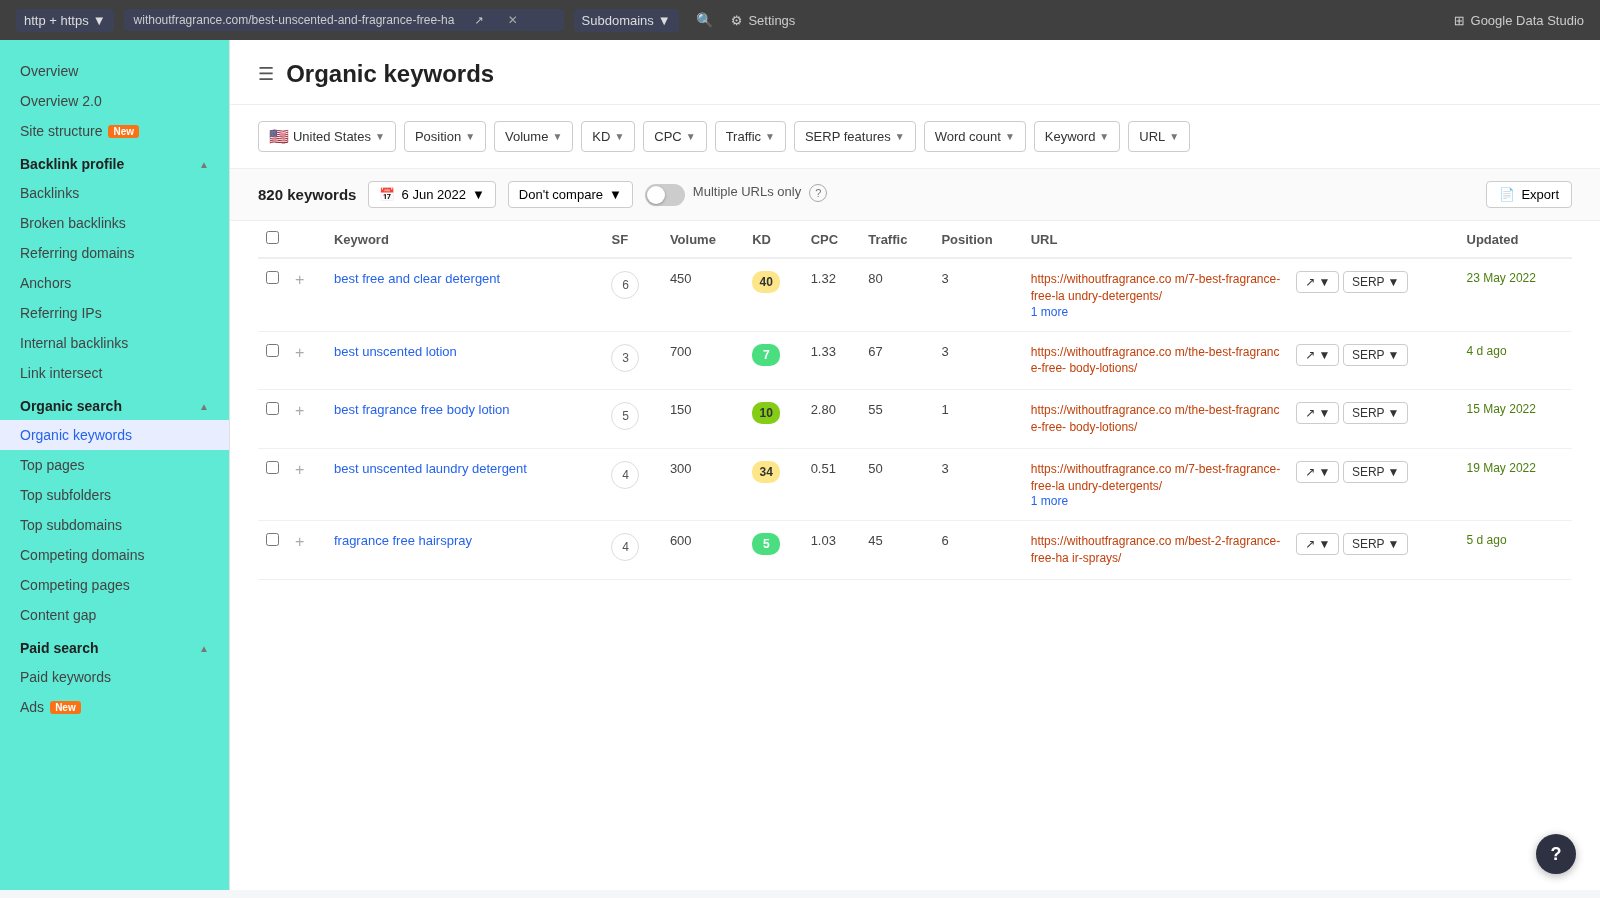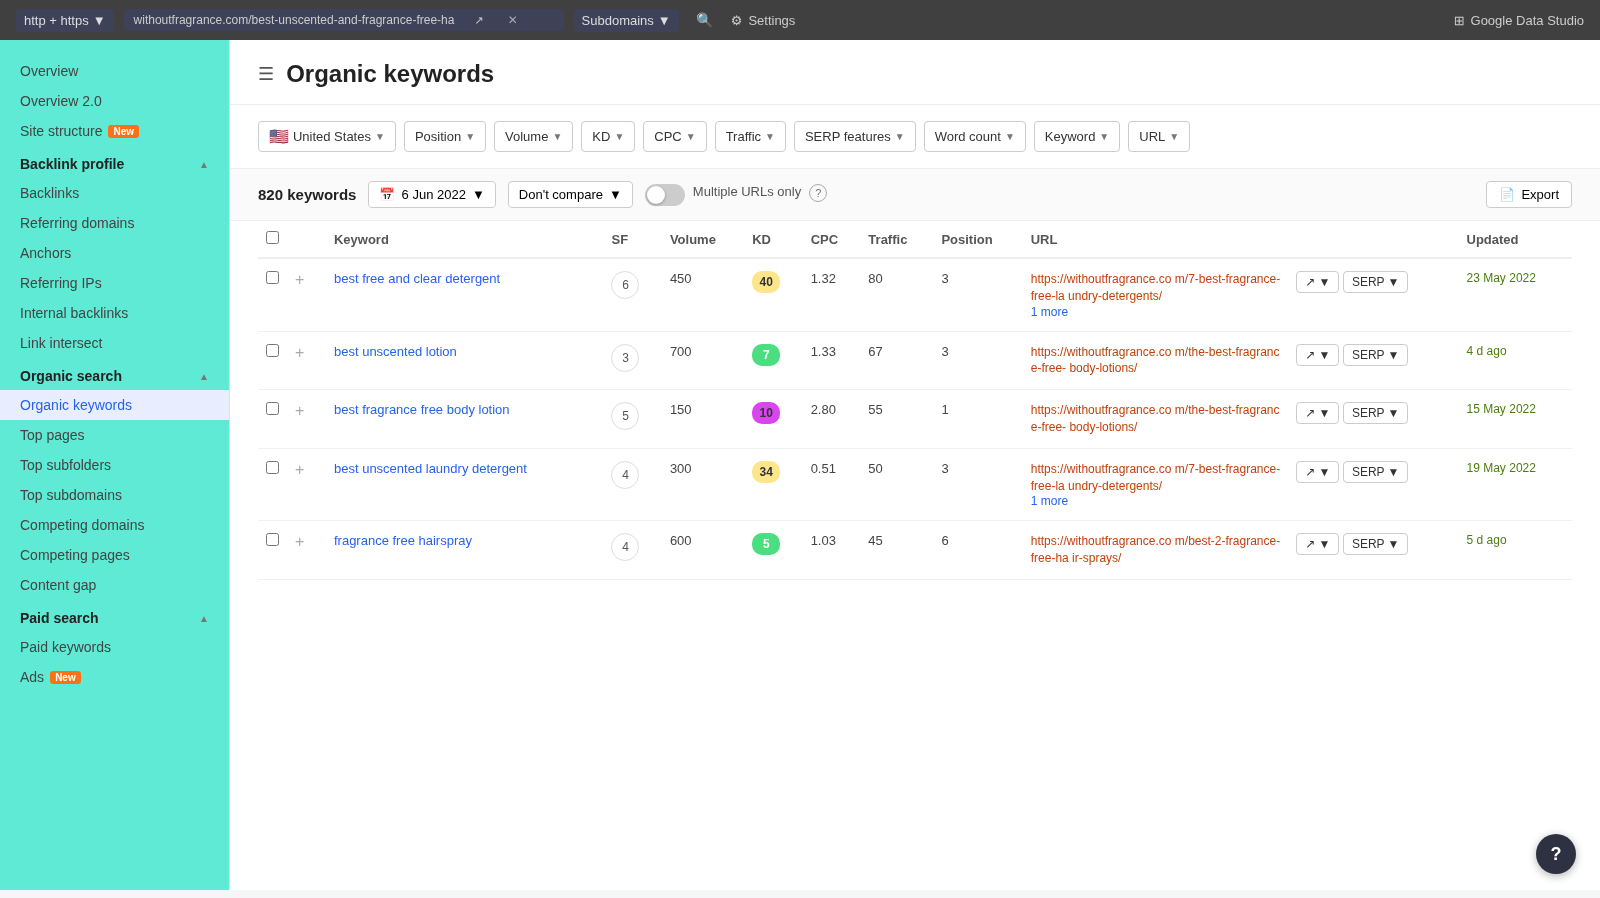--- a/index.html
+++ b/index.html
@@ -111,21 +111,21 @@
     .sf-badge {
       display: inline-flex; align-items: center; justify-content: center;
       width: 28px; height: 28px; border-radius: 50%; border: 1px solid #ddd;
       font-size: 12px; color: #555; background: #fff;
     }
     .kd-badge {
       display: inline-flex; align-items: center; justify-content: center;
       width: 28px; height: 22px; border-radius: 10px; font-size: 12px; font-weight: 700; color: #333;
     }
     .kd-yellow { background: #fde68a; }
-    .kd-green-light { background: #d946ef; }
+    .kd-green-light { background: #84cc16; }
     .kd-green { background: #4ade80; color: #fff; }
     .url-link { color: #c2410c; text-decoration: none; font-size: 12px; line-height: 1.4; }
     .more-link { color: #2563eb; font-size: 12px; cursor: pointer; }
     .action-btn {
       display: inline-flex; align-items: center; gap: 3px; border: 1px solid #ccc;
       border-radius: 4px; padding: 3px 8px; background: #fff; cursor: pointer; font-size: 12px; color: #333;
     }
     .updated-col { font-size: 12px; color: #4d7c0f; white-space: nowrap; }
 
     
@@ -177,20 +177,23 @@
       <span>Site structure</span>
       <span class="badge-new">New</span>
     </div>
 
     <div class="sidebar-section-header">
       <span>Backlink profile</span>
       <span class="chevron">▲</span>
     </div>
     <div class="sidebar-item">
         <span>Backlinks</span>
+      </div>
+    <div class="sidebar-item">
+        <span>Broken backlinks</span>
       </div>
     <div class="sidebar-item">
         <span>Referring domains</span>
       </div>
     <div class="sidebar-item">
         <span>Anchors</span>
       </div>
     <div class="sidebar-item">
         <span>Referring IPs</span>
       </div>

